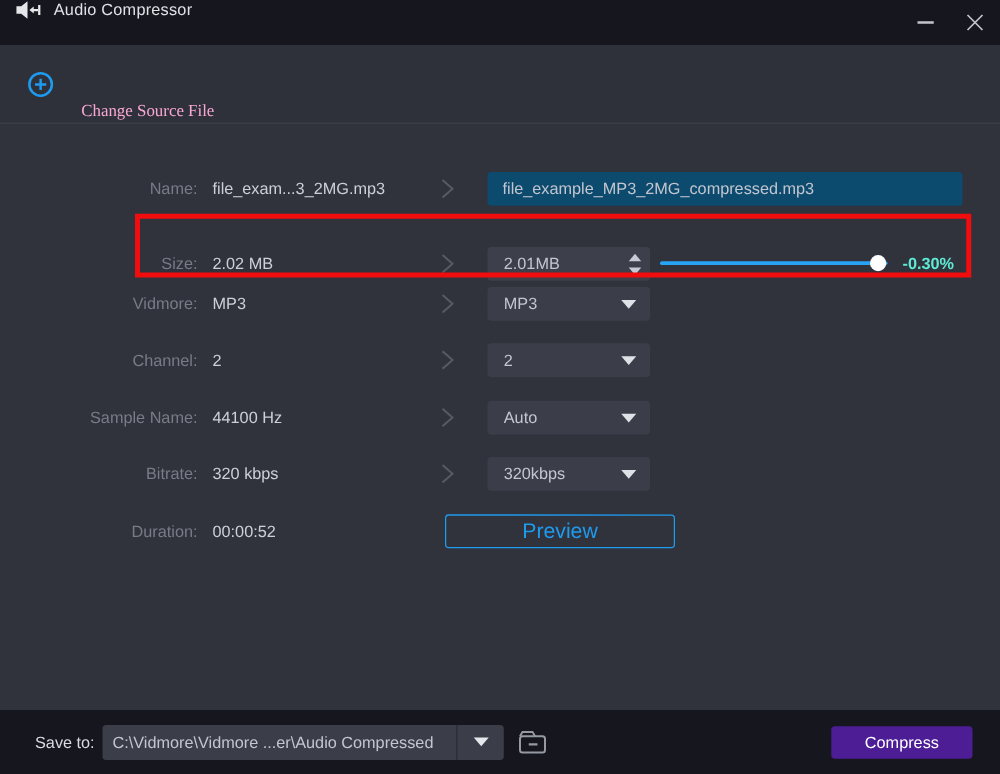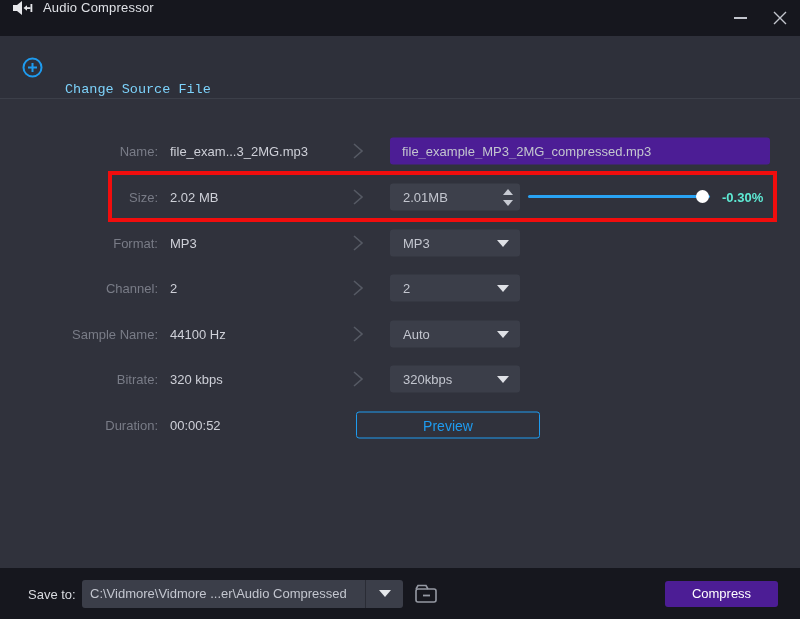--- a/index.html
+++ b/index.html
@@ -26,32 +26,32 @@
   }
   .min-glyph { display:block; width:13px; height:2px; background:#c2c5cd; }
 
   
   .header {
     position:absolute; top:36px; left:0; right:0; height:63px;
     background:#2e303a; border-bottom:1px solid #3c3f49;
     display:flex; align-items:center;
   }
   .change-source { display:flex; align-items:center; margin-left:22px; cursor:pointer; background:none; border:none; }
-  .change-source .cs-label { margin-left:22px; color:#7dd3fc; font-size:13.5px; font-family:Liberation Mono, monospace;margin-top:44px; }
+  .change-source .cs-label { margin-left:22px; color:#f9a8d4; font-size:13.5px; font-family:Liberation Serif, serif;margin-top:44px; }
 
   
   .main { position:absolute; top:100px; left:0; right:0; bottom:51px; }
   .row { position:absolute; left:0; right:0; height:46px; }
   .row > * { position:absolute; top:50%; transform:translateY(-50%); }
   .lbl { left:0; width:158px; text-align:right; color:#797c87; }
   .val { left:170px; color:#ced0d8; }
   .chev { left:350px; width:16px; height:18px; }
   .text-input {
     left:390px; width:380px; height:27px;
-    background:#4c1d95; border:none; border-radius:3px;
+    background:#0c4a6e; border:none; border-radius:3px;
     color:#c3c6cf; font-size:13px; font-family:"Liberation Sans",sans-serif;
     padding:0 12px; outline:none;
   }
   .spinner {
     left:390px; width:130px; height:27px; background:#3d404b; border-radius:3px;
     display:flex; align-items:center; cursor:pointer;
   }
   .spinner .spin-val { margin-left:13px; color:#c3c6cf; }
   .spin-arrows { position:absolute; right:7px; top:50%; transform:translateY(-50%); display:flex; flex-direction:column; gap:5px; }
   .tri-up    { width:0; height:0; border-left:5px solid transparent; border-right:5px solid transparent; border-bottom:6px solid #c7cad2; }
@@ -72,21 +72,21 @@
   .slider .track { position:absolute; top:5px; left:0; right:0; height:3px; background:#29a3f4; border-radius:2px; }
   .slider .thumb {
     position:absolute; top:0; width:13px; height:13px; margin-left:-7px;
     background:#ffffff; border-radius:50%;
   }
   .delta { left:722px; color:#5eead4; font-weight:bold; }
 
   .preview-btn {
     left:356px; width:184px; height:27px;
     background:transparent; border:1px solid #1e9bef; border-radius:3px;
-    color:#1e9bef; font-size:14px; font-family:"Liberation Sans",sans-serif; cursor:pointer;
+    color:#1e9bef; font-size:17px; font-family:"Liberation Sans",sans-serif; cursor:pointer;
   }
 
   .highlight {
     position:absolute; left:108px; top:171px; width:669px; height:51px;
     border:4px solid #f10d0d; pointer-events:none;
   }
 
   
   .footer {
     position:absolute; bottom:0; left:0; right:0; height:51px;
@@ -159,21 +159,21 @@
       <span class="lbl">Name:</span>
       <span class="val">file_exam...3_2MG.mp3</span>
       <span class="chev">
         <svg width="16" height="18" viewBox="0 0 16 18">
             <polyline points="4,2 12,9 4,16" fill="none" stroke="#565a64" stroke-width="1.6"></polyline>
           </svg>
       </span>
       <input class="text-input" value="file_example_MP3_2MG_compressed.mp3" style="">
     </div>
 
-    <div class="row" style="top:74px;">
+    <div class="row" style="top:88px;">
       <span class="lbl">Size:</span>
       <span class="val">2.02 MB</span>
       <span class="chev">
         <svg width="16" height="18" viewBox="0 0 16 18">
             <polyline points="4,2 12,9 4,16" fill="none" stroke="#565a64" stroke-width="1.6"></polyline>
           </svg>
       </span>
       <div class="spinner">
         <span class="spin-val">2.01MB</span>
         <span class="spin-arrows">
@@ -182,21 +182,21 @@
         </span>
       </div>
       <div class="slider">
         <div class="track"></div>
         <div class="thumb" style="left: 96%;"></div>
       </div>
       <span class="delta">-0.30%</span>
     </div>
 
     <div class="row" style="top:120px;">
-      <span class="lbl">Format:</span>
+      <span class="lbl">Vidmore:</span>
       <span class="val">MP3</span>
       <span class="chev">
         <svg width="16" height="18" viewBox="0 0 16 18">
             <polyline points="4,2 12,9 4,16" fill="none" stroke="#565a64" stroke-width="1.6"></polyline>
           </svg>
       </span>
       <div class="select">
         <span class="sel-val">MP3</span>
         <span class="caret"></span>
       </div>

